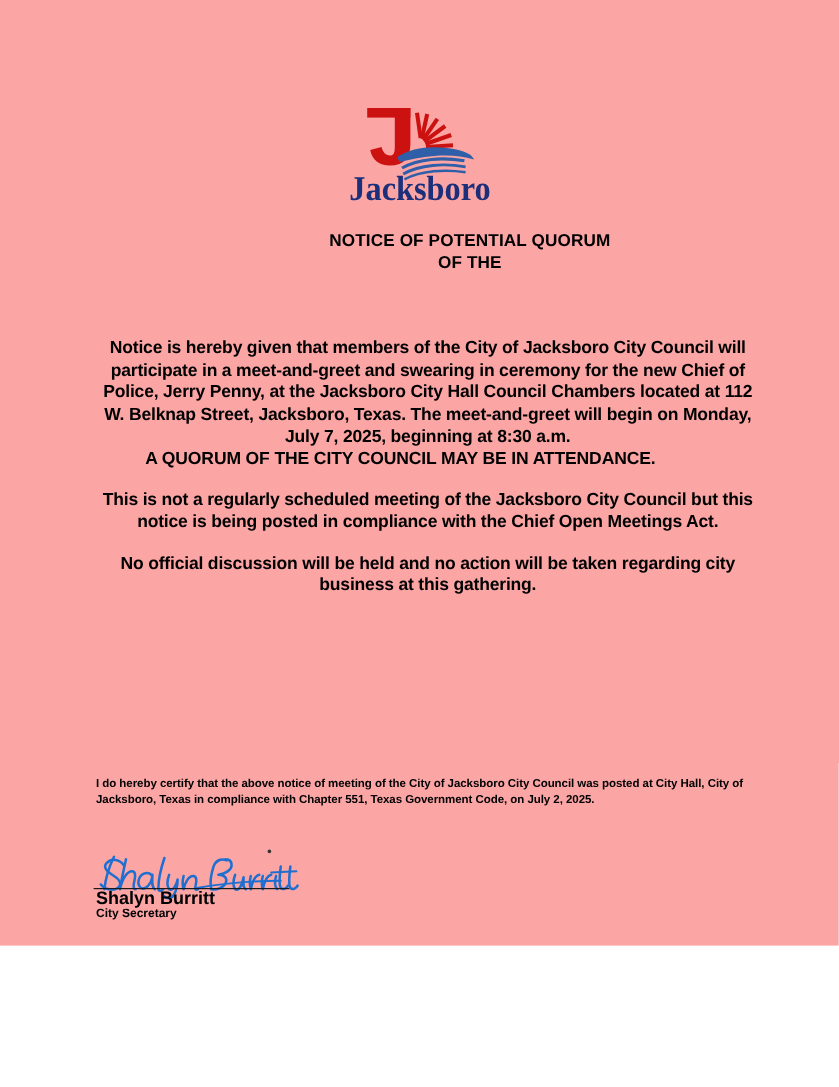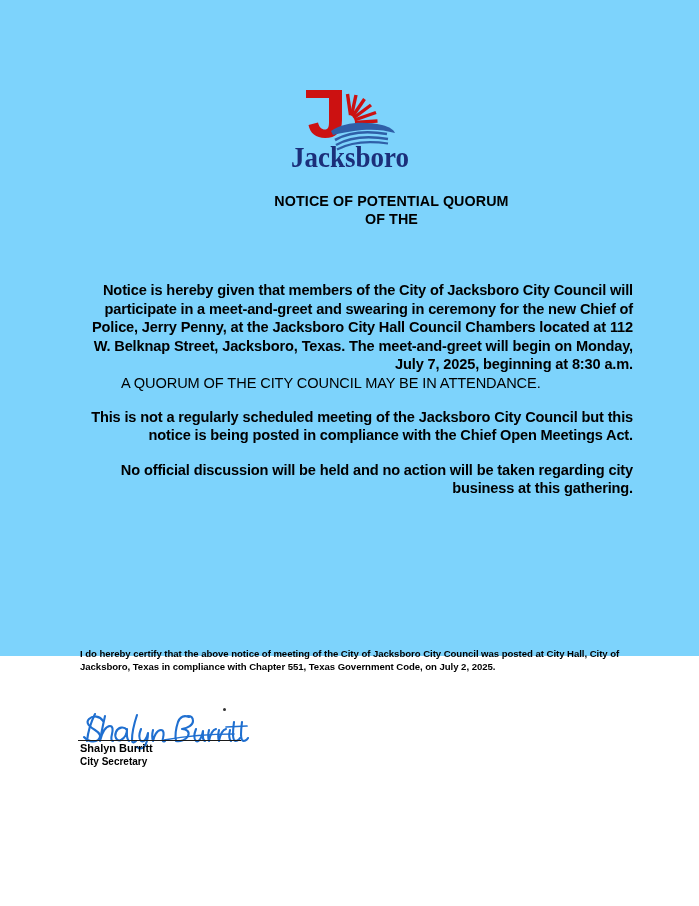--- a/index.html
+++ b/index.html
@@ -12,22 +12,22 @@
     height: 906px;
     position: relative;
     font-family: "Liberation Sans", sans-serif;
     color: #000000;
     overflow: hidden;
   }
 
   .page {
     position: relative;
     width: 699px;
-    height: 656px;
-    background: #7dd3fc;
+    height: 788px;
+    background: #fca5a5;
   }
 
   
   .logo-block {
     position: absolute;
     left: 0;
     top: 82px;
     width: 699px;
     text-align: center;
   }
@@ -59,29 +59,29 @@
     position: absolute;
     left: 80px;
     top: 281px;
     width: 553px;
   }
   .para {
     font-size: 14.6px;
     font-weight: bold;
     line-height: 18.6px;
     letter-spacing: -0.15px;
-    text-align: right;
+    text-align: center;
     margin: 0;
   }
   .para.gap-2 { margin-top: 15px; }
   .para.gap-3 { margin-top: 16px; }
 
   .quorum-line {
     font-size: 14.6px;
-    font-weight: normal;
+    font-weight: bold;
     line-height: 18.6px;
     letter-spacing: -0.1px;
     margin: 0;
     padding-left: 41px;
   }
 
   
   .cert {
     position: absolute;
     left: 80px;
@@ -119,21 +119,21 @@
     left: 0px;
     top: 36px;
     width: 163px;
     height: 1px;
     background: #1a1a1a;
   }
   .sig-name {
     position: absolute;
     left: 2px;
     top: 38px;
-    font-size: 11px;
+    font-size: 15px;
     font-weight: bold;
     line-height: 13px;
     white-space: nowrap;
   }
   .sig-title {
     position: absolute;
     left: 2px;
     top: 51px;
     font-size: 10px;
     font-weight: bold;

